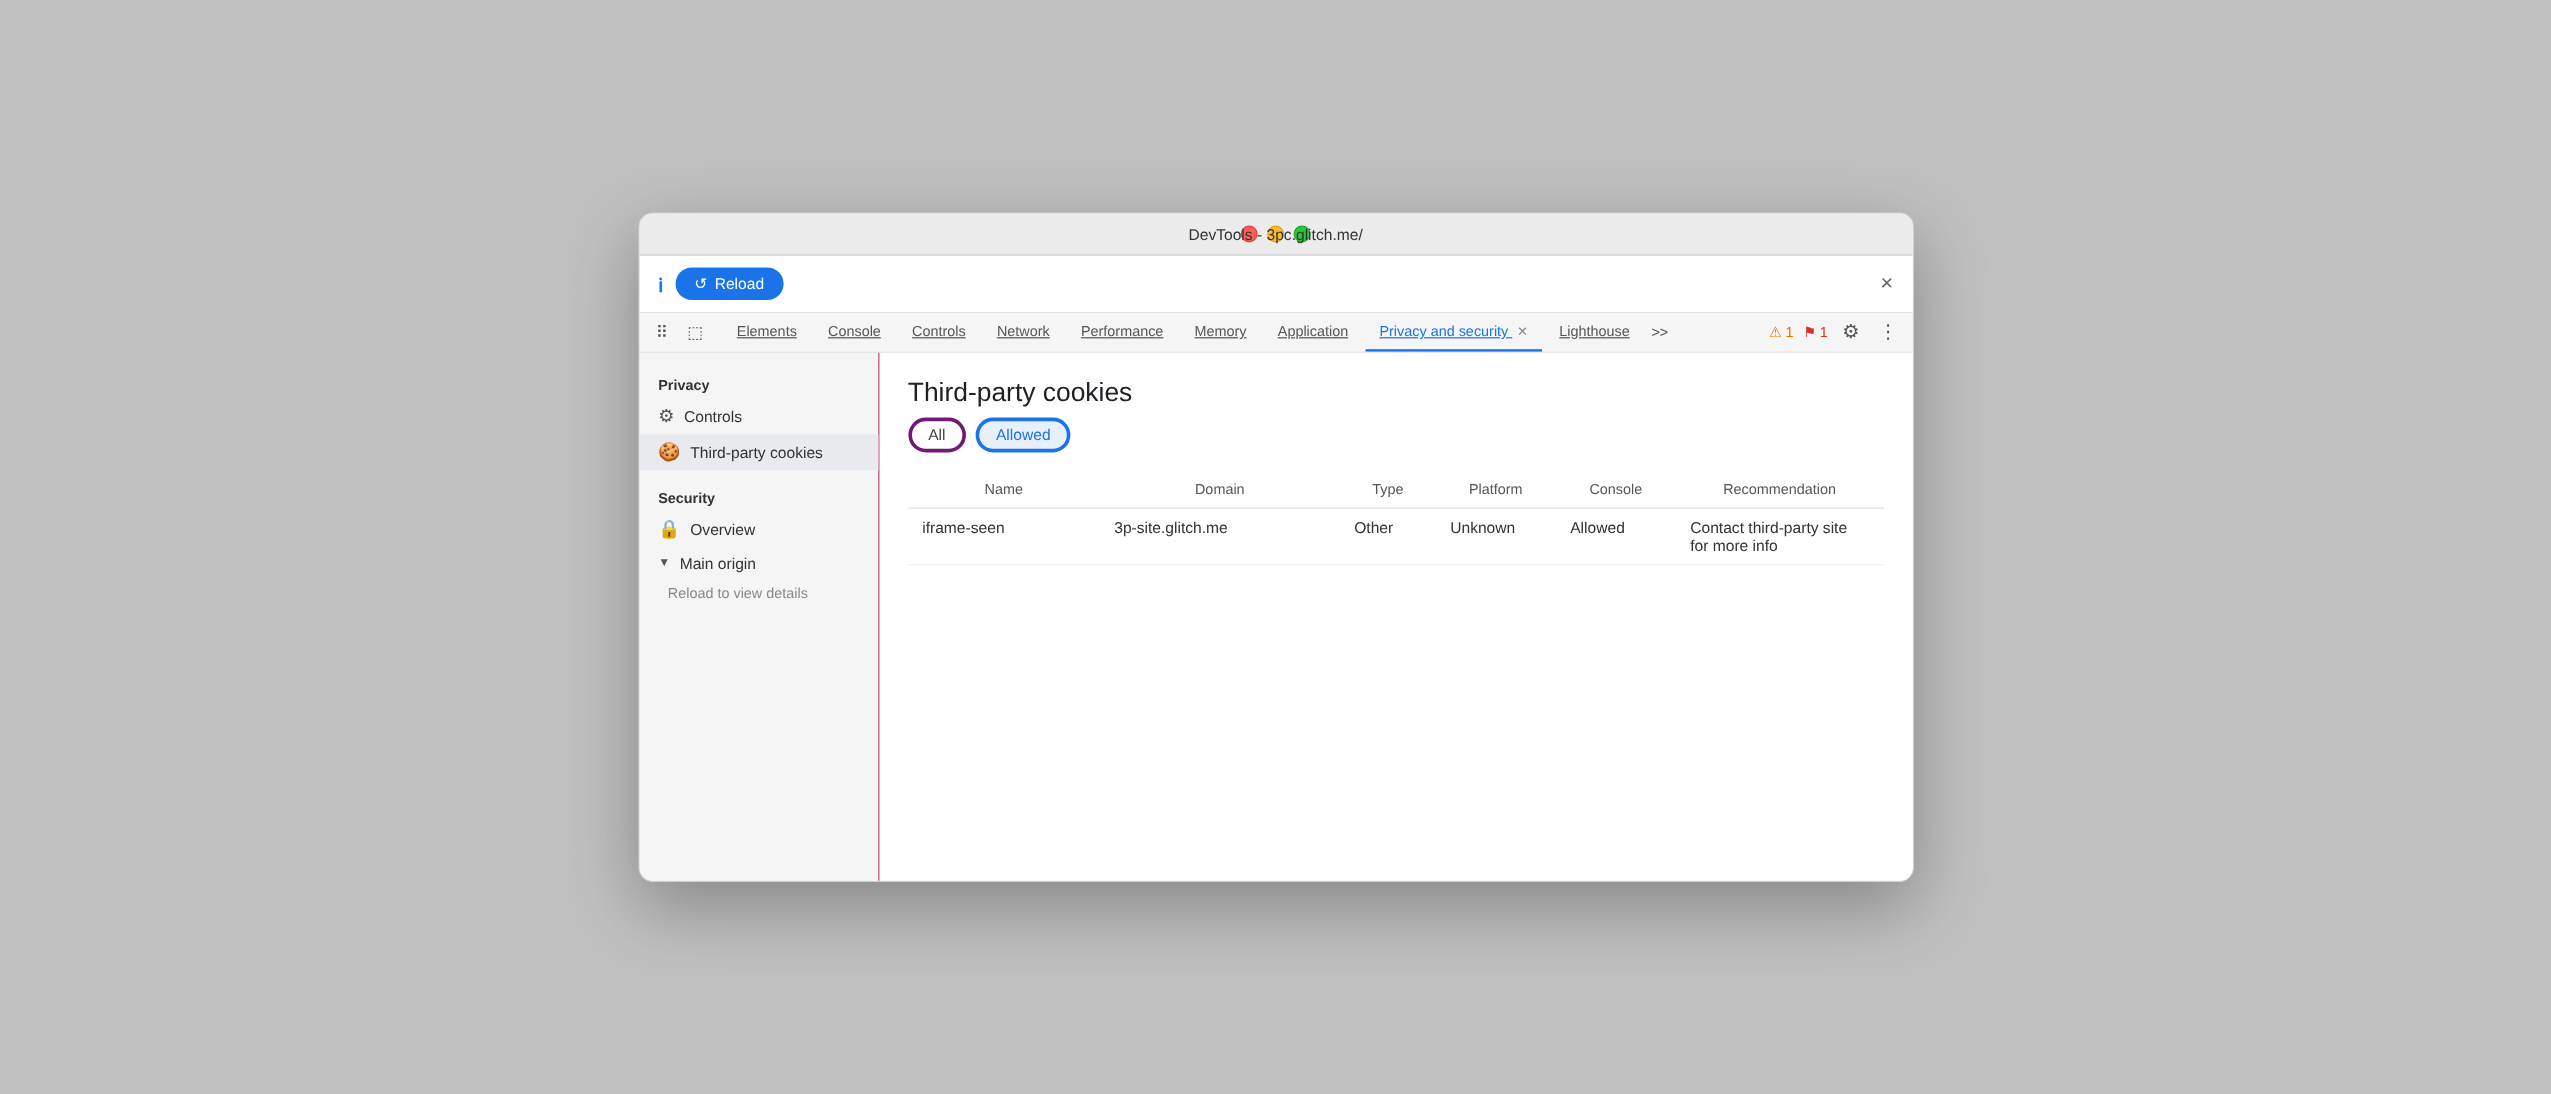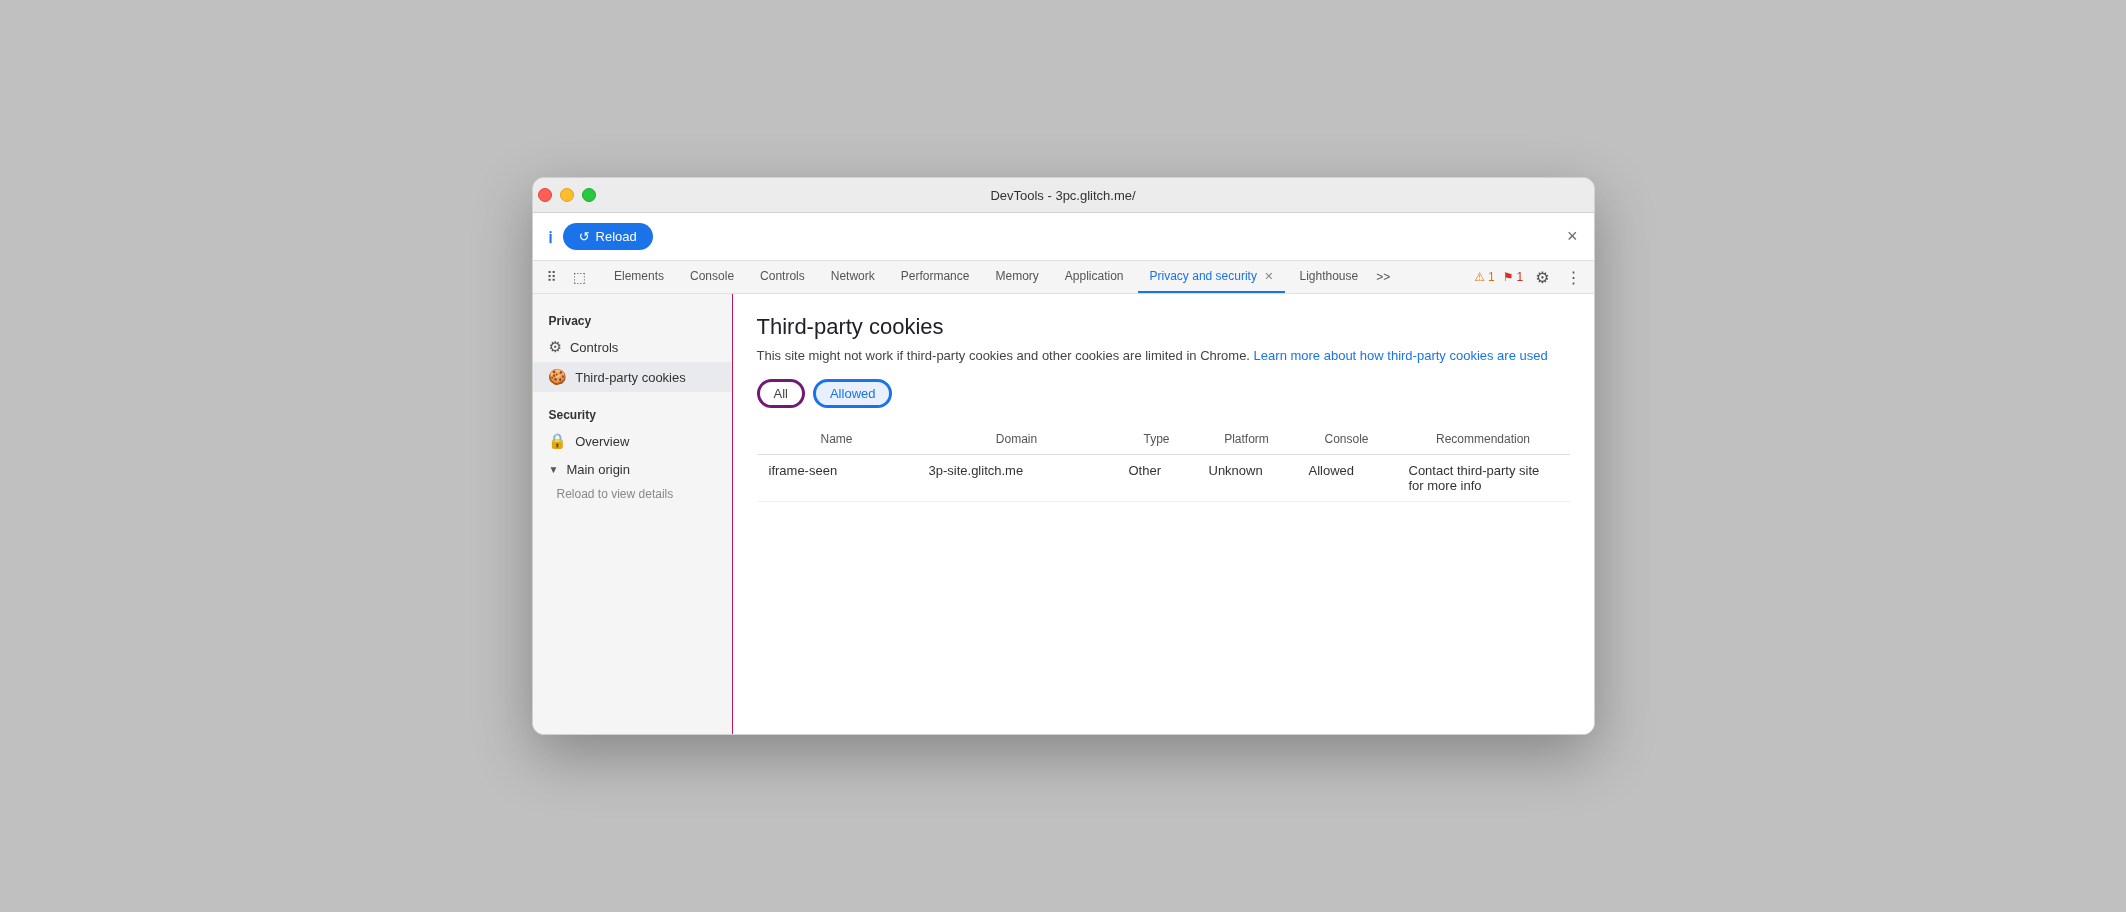--- a/index.html
+++ b/index.html
@@ -19,20 +19,21 @@
       overflow: hidden;
       border: 1px solid #d0d0d0;
     }
     .title-bar {
       background: #ececec;
       padding: 10px 5px;
       display: flex;
       align-items: center;
       border-bottom: 1px solid #d0d0d0;
       position: relative;
+      justify-content: center;
     }
     .traffic-lights {
       display: flex;
       gap: 8px;
     }
     .traffic-light {
       width: 14px;
       height: 14px;
       border-radius: 50%;
     }
@@ -107,20 +108,21 @@
       color: #555;
       font-size: 14px;
     }
     .tab {
       padding: 8px 12px;
       font-size: 12px;
       color: #555;
       cursor: pointer;
       border-bottom: 2px solid transparent;
       white-space: nowrap;
+      text-decoration: underline;
     }
     .tab.active {
       color: #1a73e8;
       border-bottom: 2px solid #1a73e8;
     }
     .tab-close {
       display: inline-block;
       margin-left: 4px;
       font-size: 11px;
       color: #888;
@@ -352,24 +354,20 @@
         <span class="expand-arrow">▼</span>
         <span>Main origin</span>
       </div>
       <div class="sidebar-sub-item">
         <span>Reload to view details</span>
       </div>
     </div>
 
     <div class="content">
       <h1 class="content-title">Third-party cookies</h1>
-      <p class="content-desc">
-        <span>This site might not work if third-party cookies and other cookies are limited in Chrome.</span>
-        <a href="#">Learn more about how third-party cookies are used</a>
-      </p>
 
       <div class="filter-bar">
         <button class="filter-btn">All</button>
         <button class="filter-btn active">Allowed</button>
       </div>
 
       <table class="data-table">
         <thead>
           <tr>
             <th class="col-name">Name</th>

